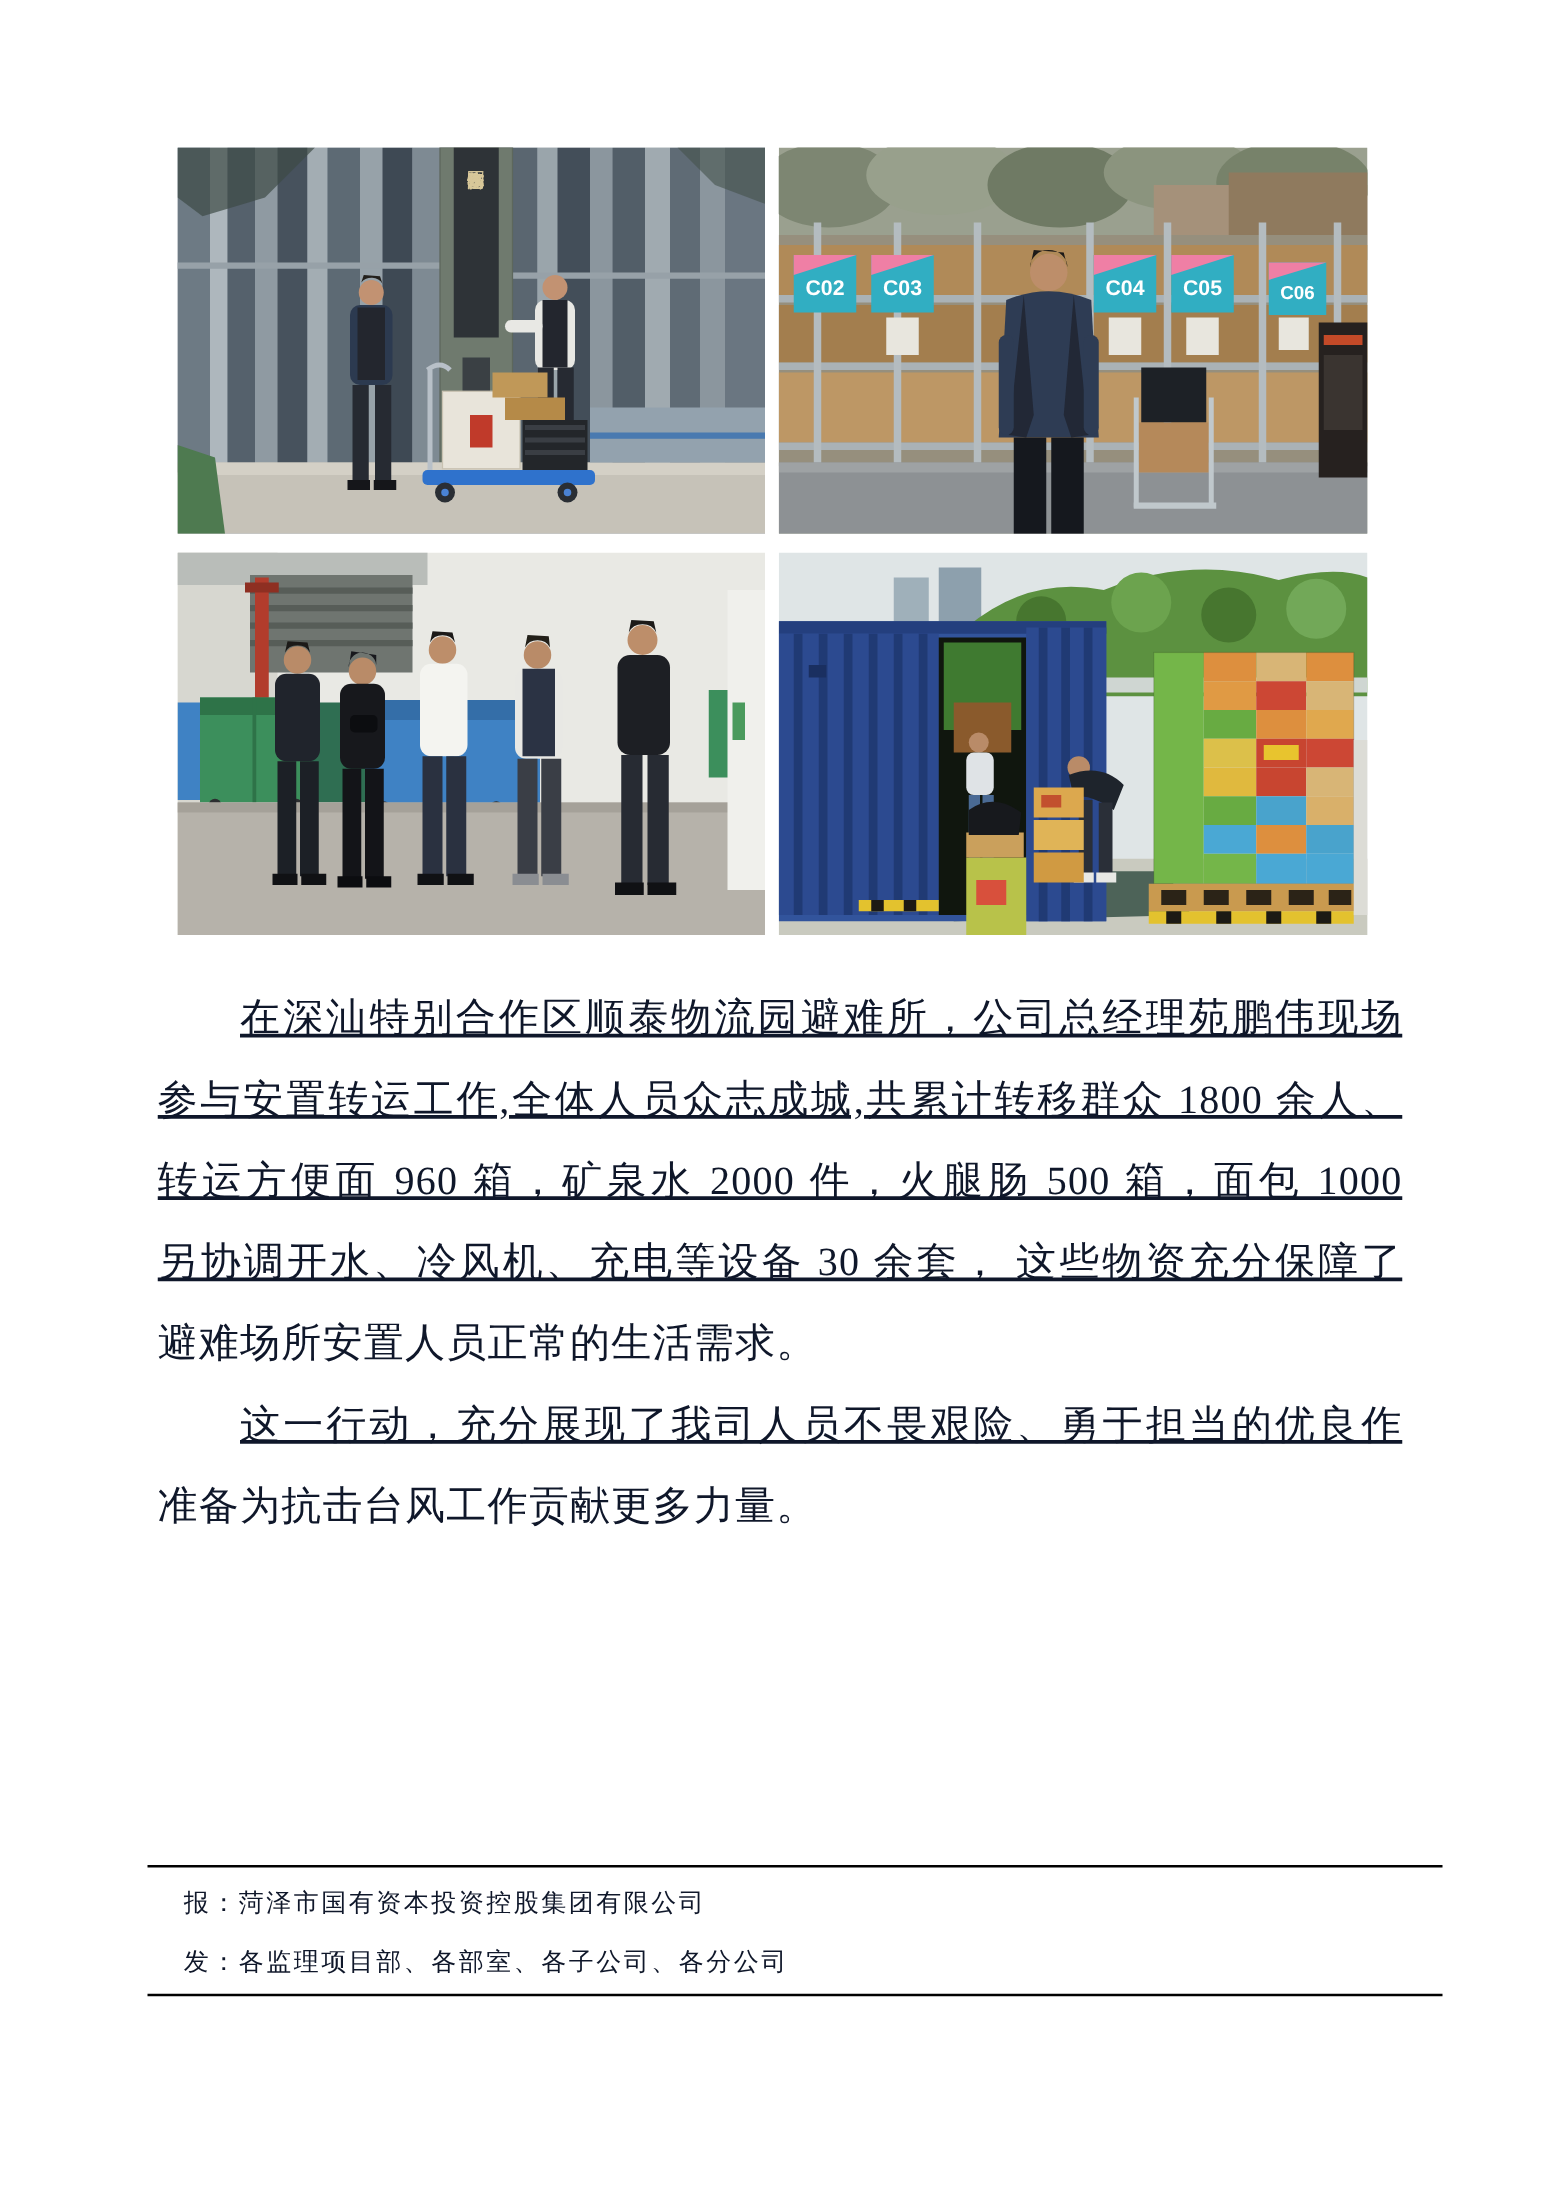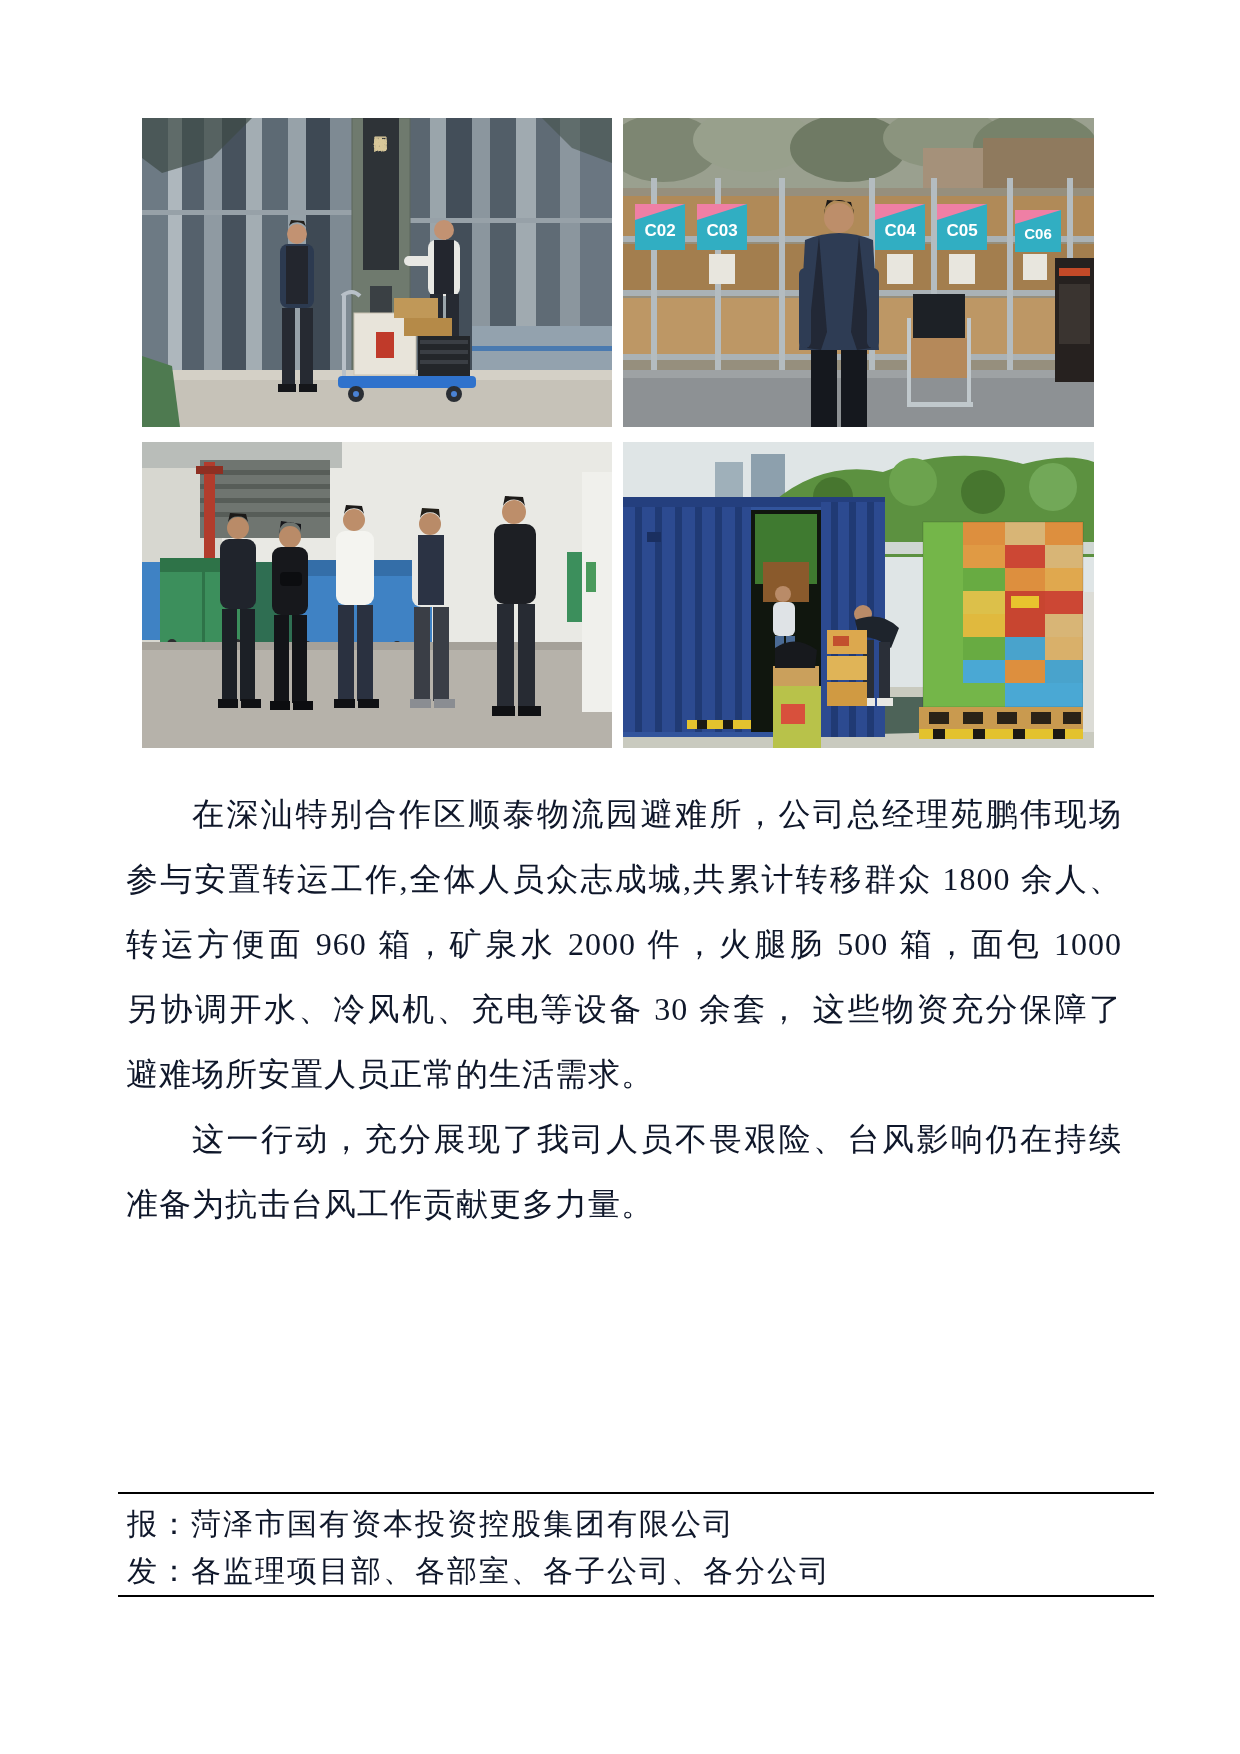--- a/index.html
+++ b/index.html
@@ -28,32 +28,33 @@
   }
   .line{
     height:65px;line-height:65px;
     white-space:nowrap;
     overflow:hidden;
   }
   .line.fill{
     white-space:normal;
     text-align:justify;
     text-align-last:justify;
+    text-decoration:underline;
   }
   .line.indent{ text-indent:66px; }
   
   .footer-rule{
     position:absolute;left:118px;width:1036px;height:0;
     border-top:2px solid #000;
   }
   .footer-rule.top{top:1492px;}
   .footer-rule.bottom{top:1595px;}
   .footer-text{
-    position:absolute;left:112px;top:1500px;width:1036px;
-    font-size:30px;letter-spacing:2px;
+    position:absolute;left:132px;top:1500px;width:1036px;
+    font-size:20px;letter-spacing:2px;
   }
   .footer-line{
     height:47px;line-height:47px;
     padding-left:15px;
     white-space:nowrap;overflow:hidden;
   }
   svg text{font-family:"Liberation Sans","DejaVu Sans",sans-serif;}
 </style>
 </head>
 <body>
@@ -431,21 +432,21 @@
       <rect x="460" y="150" width="11" height="140" fill="#dcdcd6"></rect>
     </svg>
   </span>
 
   <div class="body-text">
     <div class="line fill indent">在深汕特别合作区顺泰物流园避难所，公司总经理苑鹏伟现场</div>
     <div class="line fill">参与安置转运工作,全体人员众志成城,共累计转移群众 1800 余人、</div>
     <div class="line fill">转运方便面 960 箱，矿泉水 2000 件，火腿肠 500 箱，面包 1000 箱，</div>
     <div class="line fill">另协调开水、冷风机、充电等设备 30 余套， 这些物资充分保障了</div>
     <div class="line">避难场所安置人员正常的生活需求。</div>
-    <div class="line fill indent">这一行动，充分展现了我司人员不畏艰险、台风影响仍在持续</div>
+    <div class="line fill indent">这一行动，充分展现了我司人员不畏艰险、勇于担当的优良作</div>
     <div class="line">准备为抗击台风工作贡献更多力量。</div>
   </div>
 
   <div class="footer-rule top"></div>
   <div class="footer-text">
     <div class="footer-line">报：菏泽市国有资本投资控股集团有限公司</div>
     <div class="footer-line">发：各监理项目部、各部室、各子公司、各分公司</div>
   </div>
   <div class="footer-rule bottom"></div>
 

